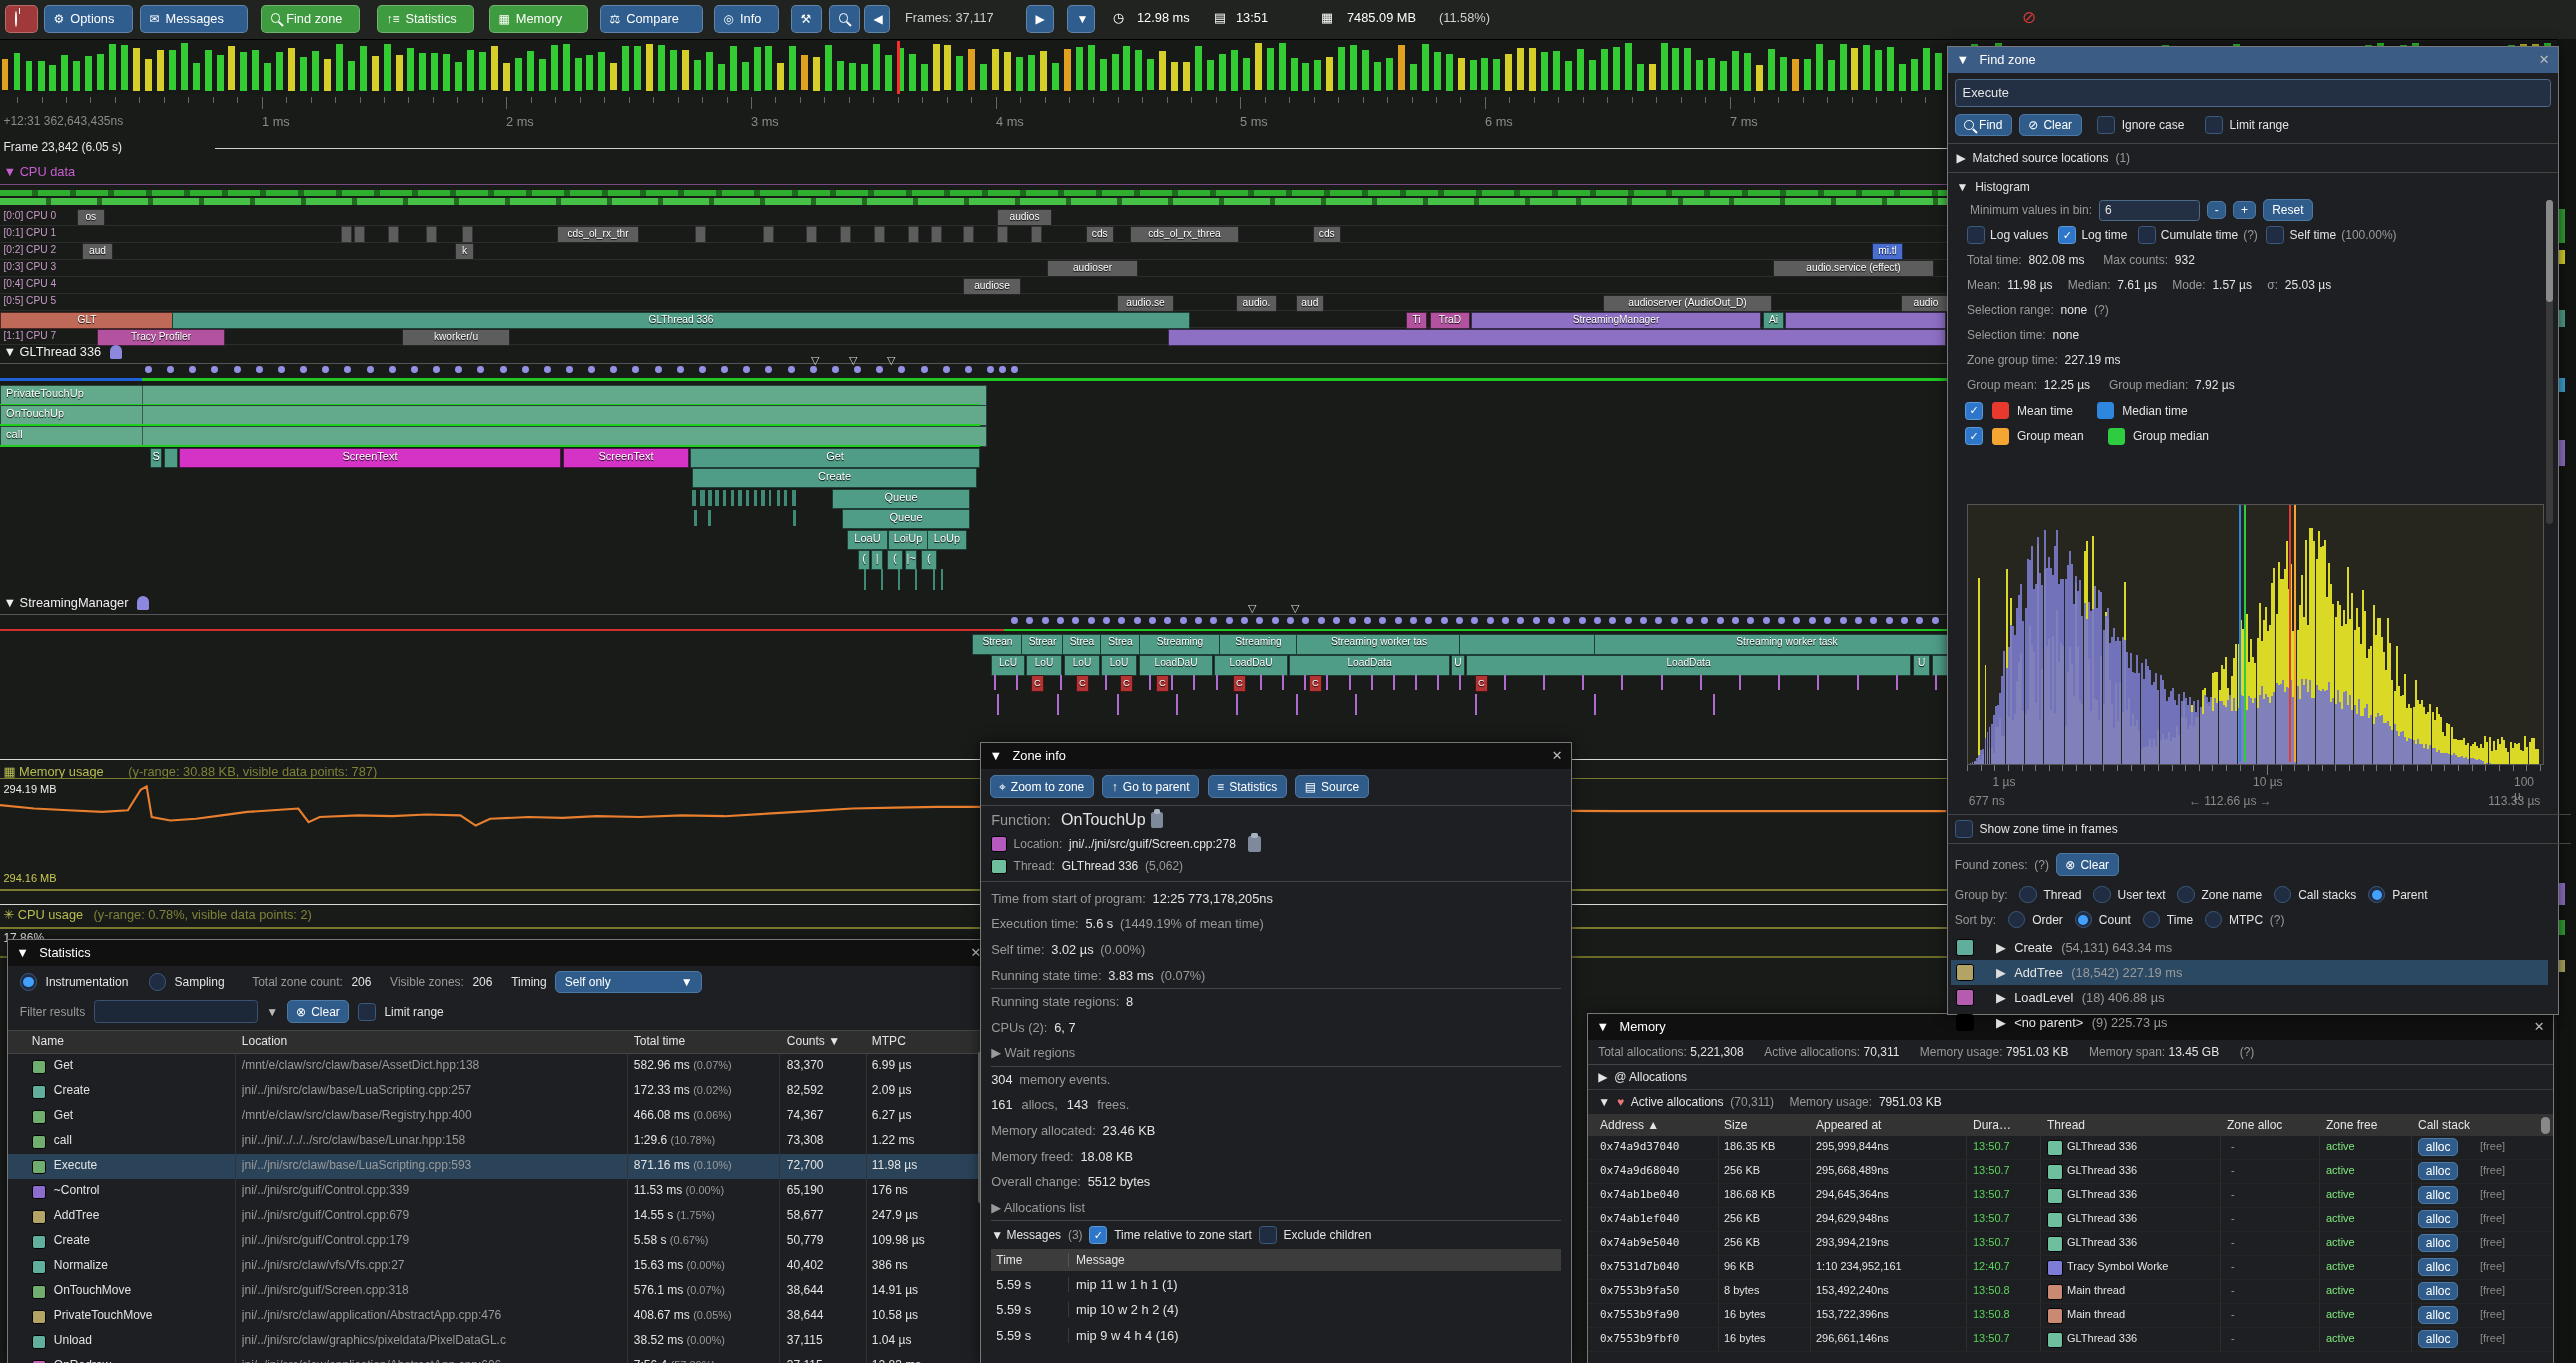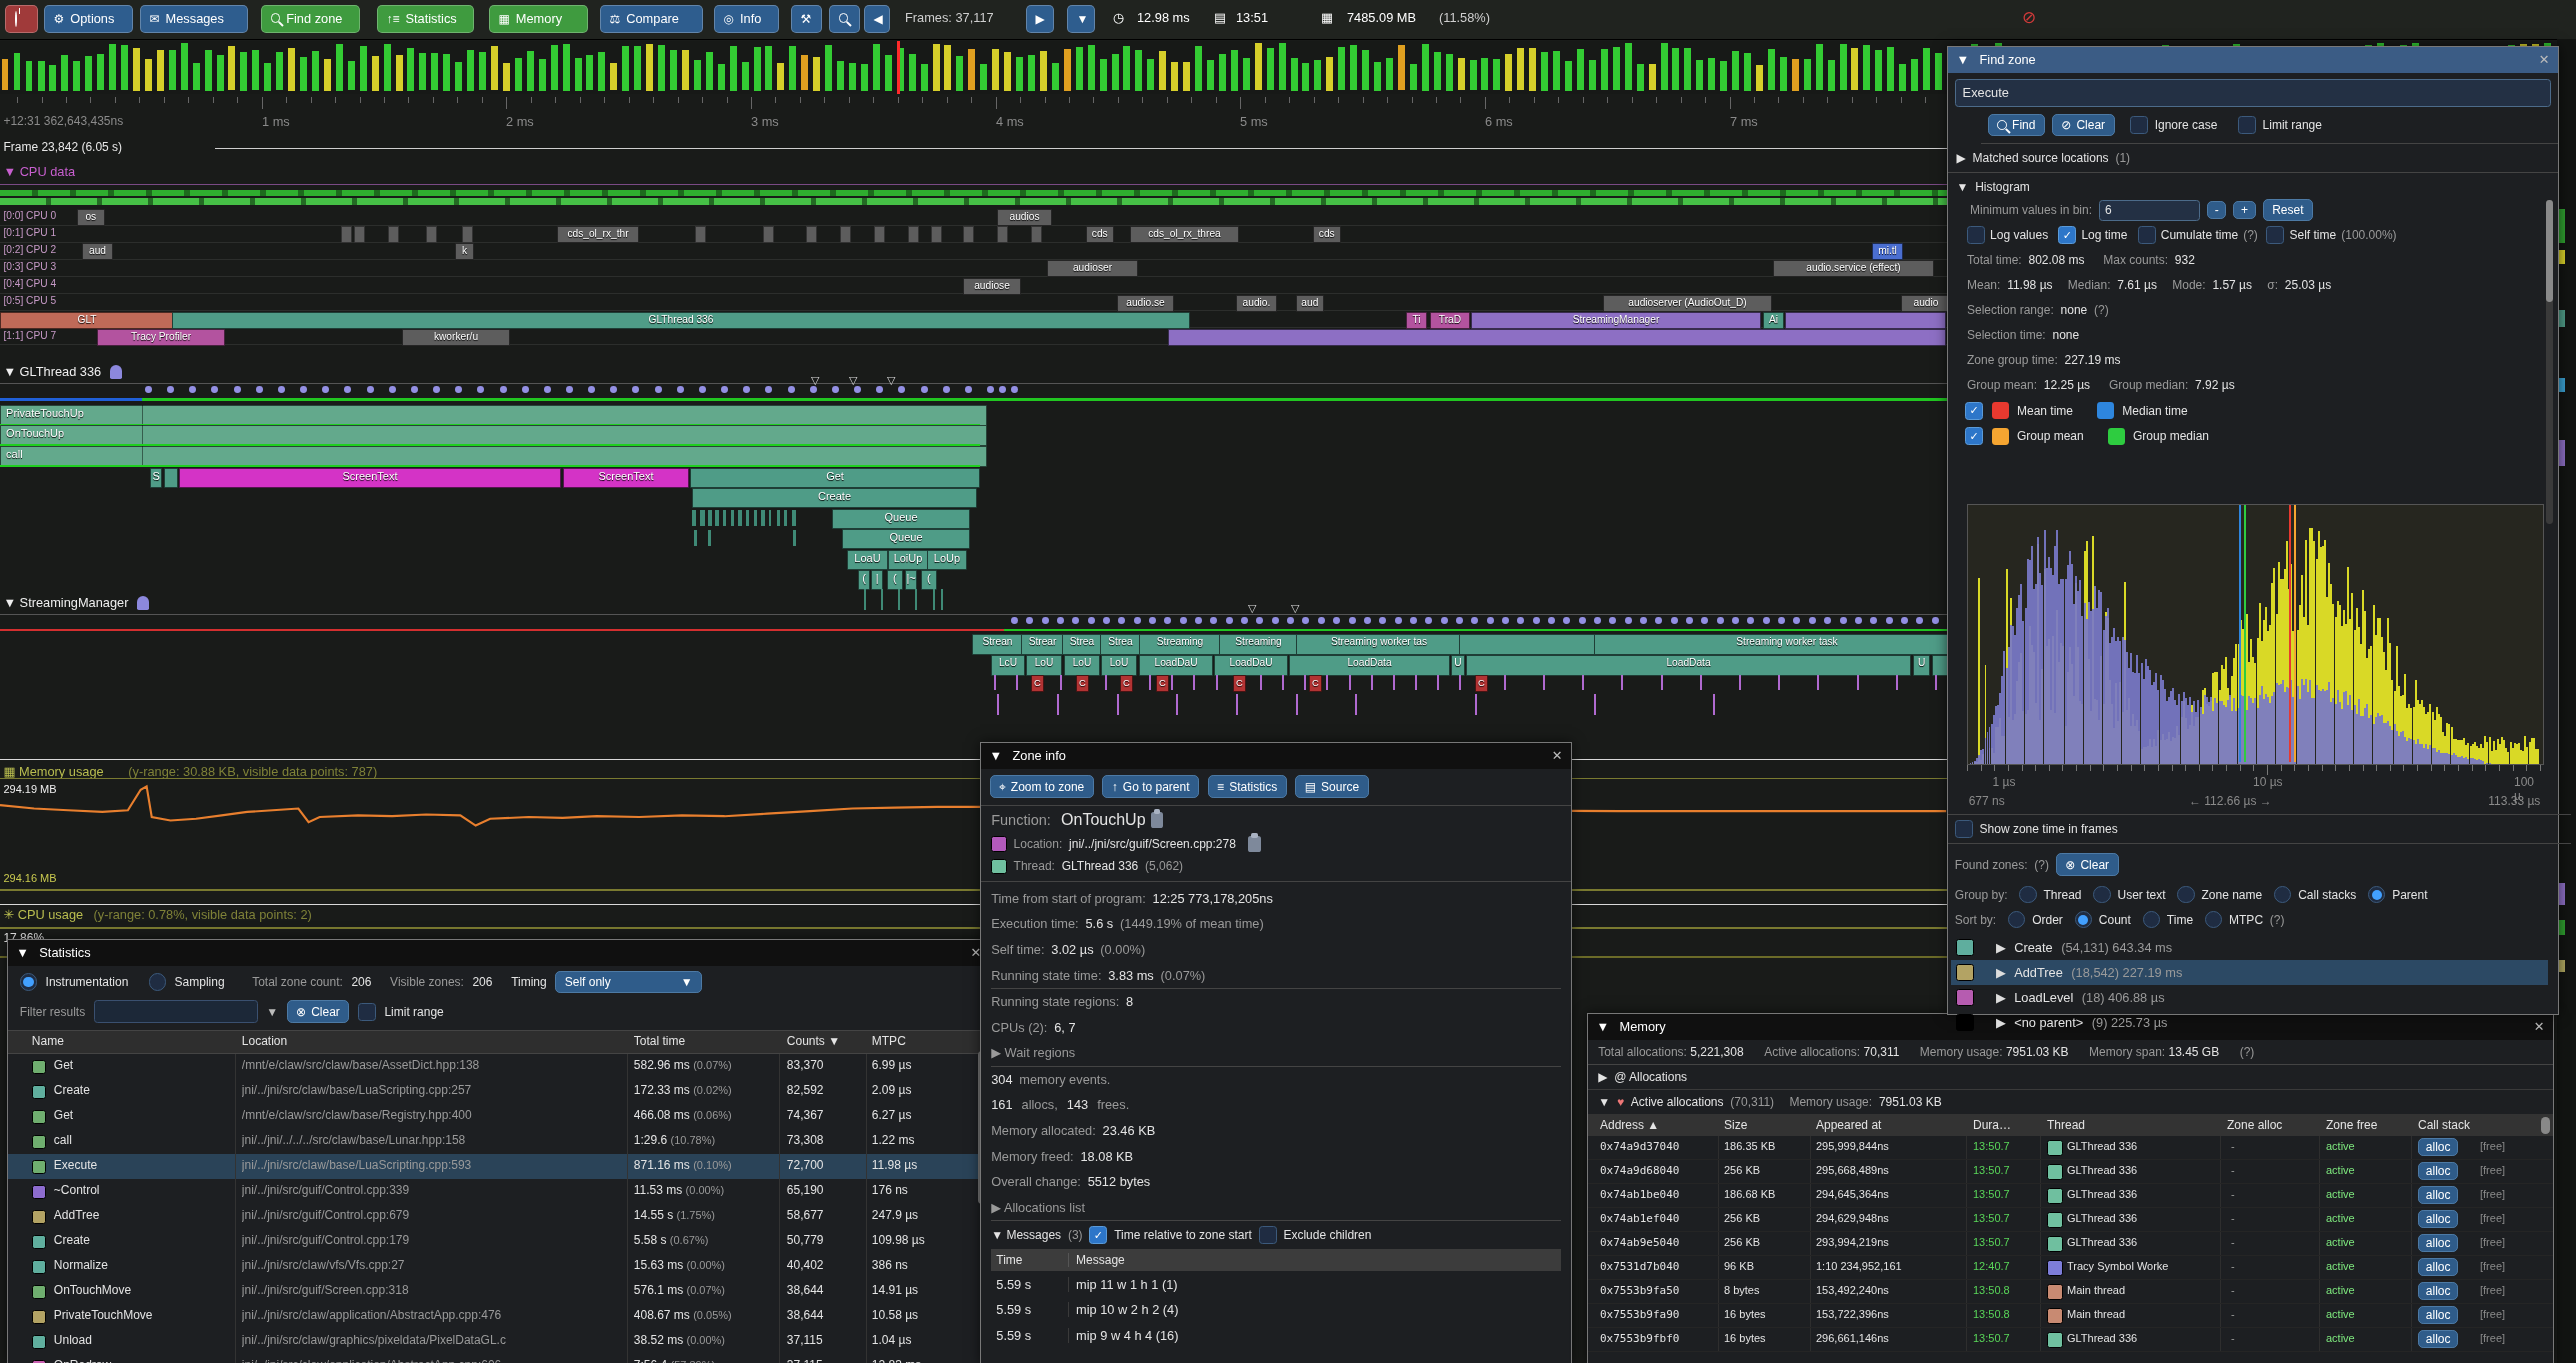--- a/index.html
+++ b/index.html
@@ -480,21 +480,21 @@
       <div class="zone zviolet" style="left: 1406px; top: 124px; width: 19px; height: 14.5px;">Ti</div>
       <div class="zone zviolet" style="left: 1430px; top: 124px; width: 38px; height: 14.5px;">TraD</div>
       <div class="zone zpurple" style="left: 1471px; top: 124px; width: 288px; height: 14.5px;">StreamingManager</div>
       <div class="zone zteal" style="left: 1763px; top: 124px; width: 19px; height: 14.5px;">Ai</div>
       <div class="zone zpurple" style="left: 1785px; top: 124px; width: 159px; height: 14.5px;"></div>
       <div class="zone zviolet" style="left: 97px; top: 141px; width: 126px; height: 14.5px;">Tracy Profiler</div>
       <div class="zone zgrey" style="left: 402px; top: 141px; width: 106px; height: 14.5px;">kworker/u</div>
       <div class="zone zpurple" style="left: 1168px; top: 141px; width: 776px; height: 14.5px;"></div>
     </div>
 
-  <div id="glsection" class="abs" style="left:0;top:364px;width:2304px;height:247px;">
+  <div id="glsection" class="abs" style="left:0;top:344px;width:2304px;height:247px;">
       <div style="position: absolute; left: 3.4px; top: 0px; font-size: 12.8px; color: rgb(239, 239, 239);">▼ GLThread 336 <span class="ghost" style="vertical-align:-2.6px;margin-left:5.1px;"></span></div>
       <div style="position: absolute; left: 0px; top: 19px; width: 1947px; height: 0.9px; background: rgb(85, 85, 85);"></div>
       <span style="position: absolute; left: 811px; top: 10.2px; color: rgb(221, 221, 221); font-size: 11px;">▽</span>
       <span style="position: absolute; left: 849px; top: 10.2px; color: rgb(221, 221, 221); font-size: 11px;">▽</span>
       <span style="position: absolute; left: 887px; top: 10.2px; color: rgb(221, 221, 221); font-size: 11px;">▽</span>
       <div class="dot" style="position: absolute; left: 145px; top: 22px;"></div>
       <div class="dot" style="position: absolute; left: 167px; top: 22px;"></div>
       <div class="dot" style="position: absolute; left: 189px; top: 22px;"></div>
       <div class="dot" style="position: absolute; left: 211px; top: 22px;"></div>
       <div class="dot" style="position: absolute; left: 234px; top: 22px;"></div>
@@ -1278,21 +1278,21 @@
           <div style="position: absolute; left: 823px; top: 0px; width: 0.9px; height: 23px; background: rgb(46, 46, 46);"></div>
         </div>
       </div>
   </div>
 
   <div id="findwin" class="win" style="left:1947px;top:46px;width:610px;height:967px;">
     <div class="wtitle focus">▼&nbsp;<span>Find zone</span><span class="wclose">✕</span></div>
     <div style="padding:6.8px 6.8px 0;">
       <div style="height:22px;background:#233044;border:0.9px solid #4c6b8a;border-radius:3.4px;padding:1.7px 6.8px;font-size:12.8px;line-height:22px;">Execute</div>
     </div>
-    <div class="row" style="padding:6.8px 6.8px;border-bottom:0.9px solid #444;margin-left:33px;">
+    <div class="row" style="padding:6.8px 6.8px;border-bottom:0.9px solid #444;">
       <span class="bbtn">
           <span class="mag"></span>
           <span>Find</span>
         </span>
       <span class="bbtn">⊘ <span>Clear</span></span>
       <span class="cb" style="margin-left:8.5px;"></span>
         <span>Ignore case</span>
       <span class="cb" style="margin-left:13.6px;"></span>
         <span>Limit range</span>
     </div>

